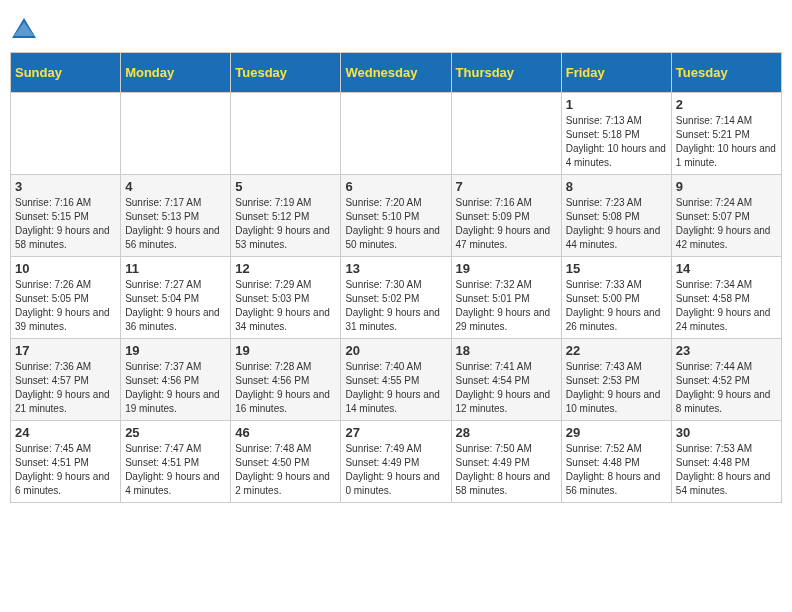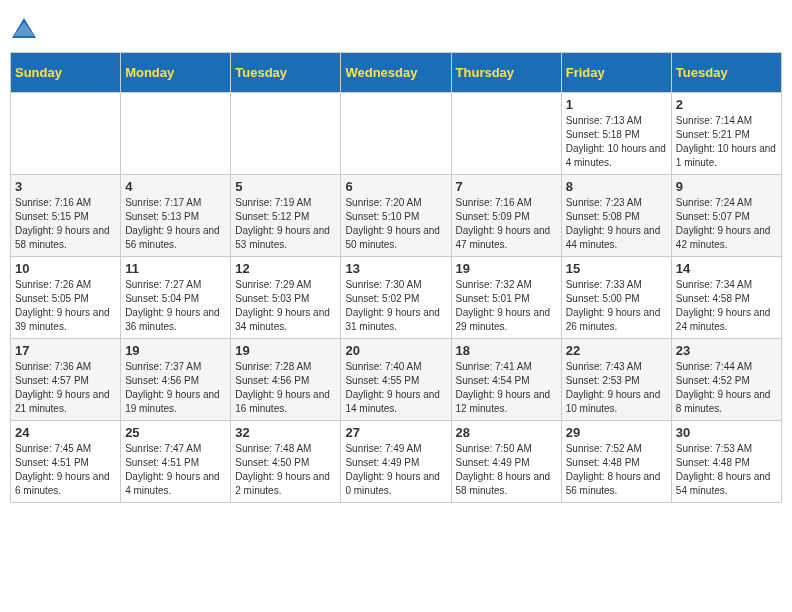--- a/index.html
+++ b/index.html
@@ -313,21 +313,21 @@
 and 6 minutes.</div>
         </td>
         <td>
           <span class="day-number">25</span>
           <div class="cell-info">Sunrise: 7:47 AM
 Sunset: 4:51 PM
 Daylight: 9 hours
 and 4 minutes.</div>
         </td>
         <td>
-          <span class="day-number">32</span>
+          <span class="day-number">46</span>
           <div class="cell-info">Sunrise: 7:48 AM
 Sunset: 4:50 PM
 Daylight: 9 hours
 and 2 minutes.</div>
         </td>
         <td>
           <span class="day-number">27</span>
           <div class="cell-info">Sunrise: 7:49 AM
 Sunset: 4:49 PM
 Daylight: 9 hours

